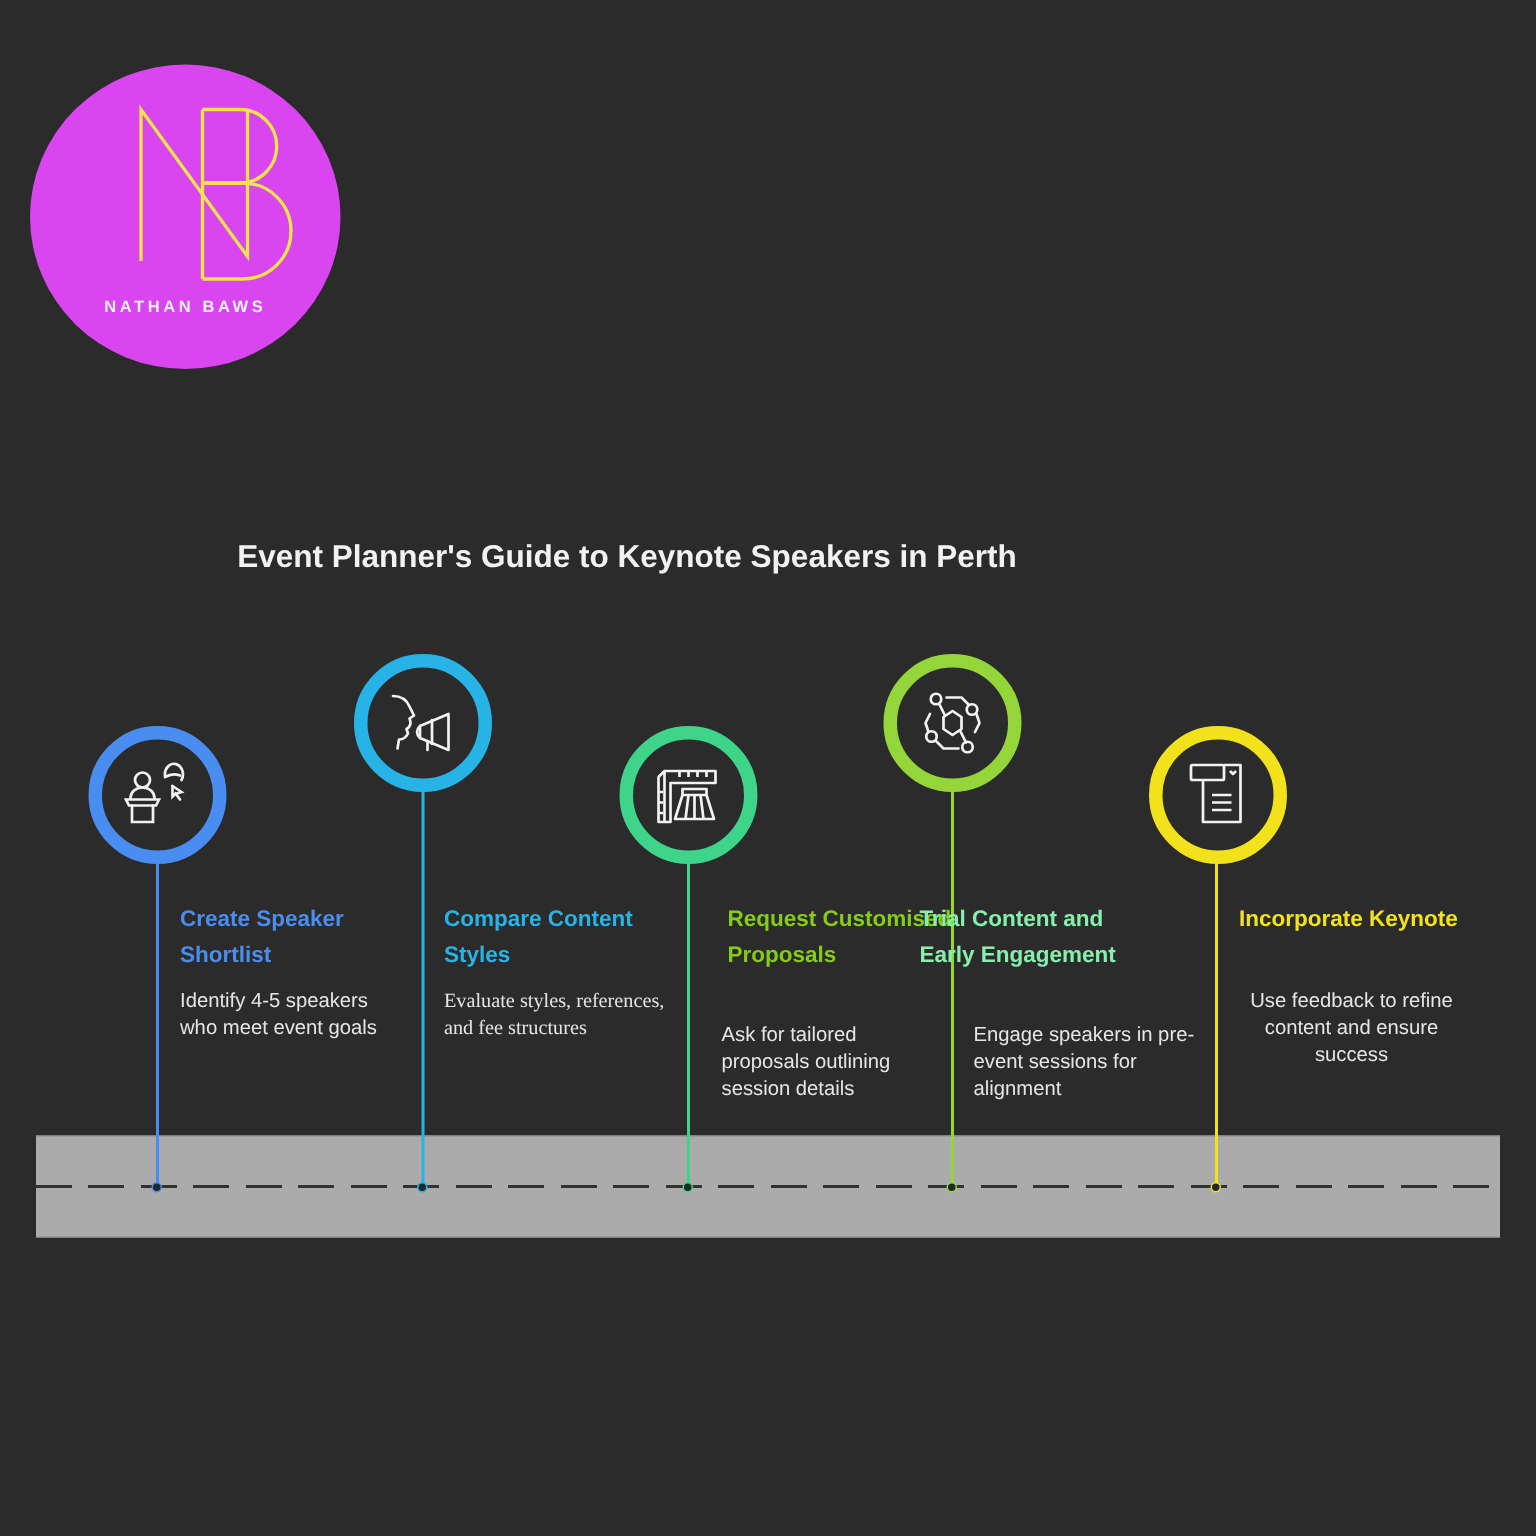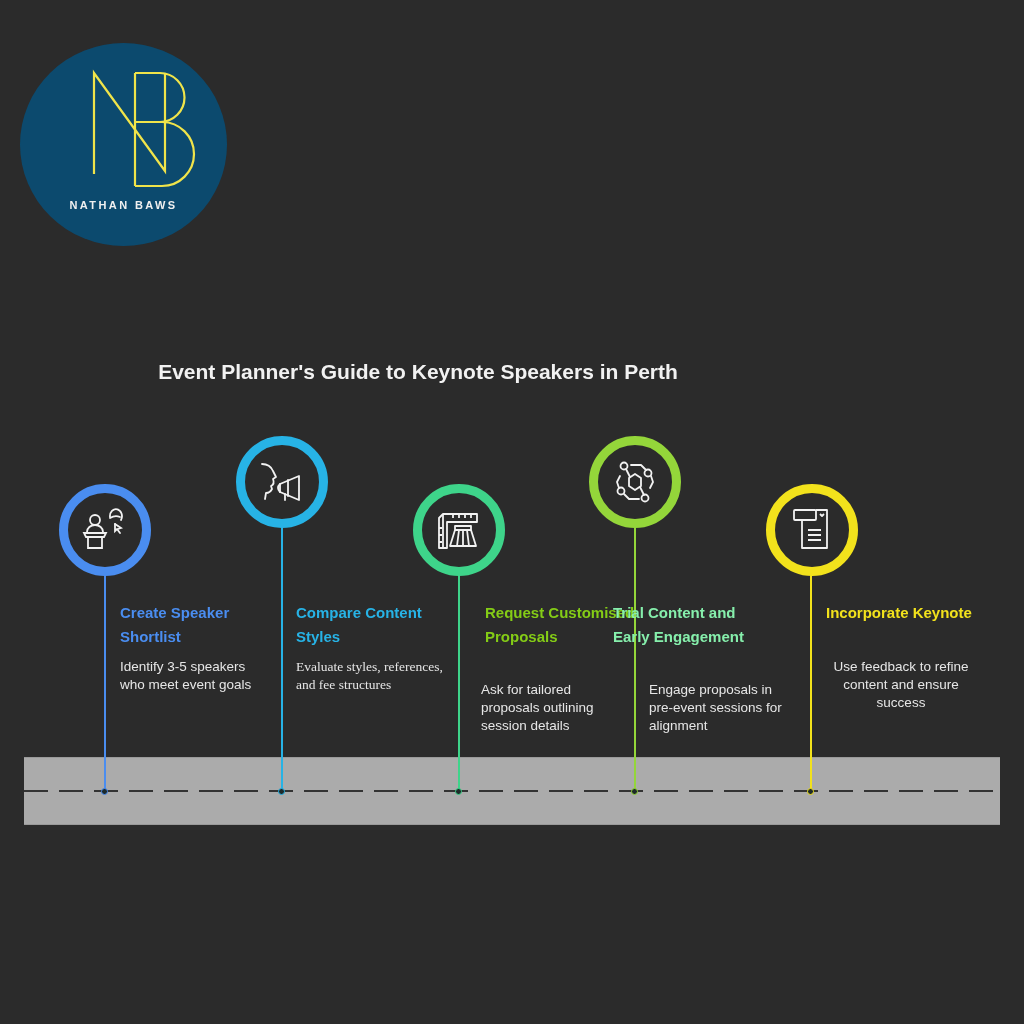--- a/index.html
+++ b/index.html
@@ -1,21 +1,21 @@
 <!DOCTYPE html>
 <html><head>
 <meta charset="utf-8">
 <style>
   * { margin: 0; padding: 0; box-sizing: border-box; }
   html, body { width: 1024px; height: 1024px; background: #2b2b2b; overflow: hidden; }
   body { position: relative; font-family: "Liberation Sans", "DejaVu Sans", sans-serif; }
 
   .logo {
     position: absolute; left: 20px; top: 43px; width: 207px; height: 203px;
-    border-radius: 50%; background: #0c4a6e;
+    border-radius: 50%; background: #d946ef;
   }
   .logo svg { position: absolute; left: 0; top: 0; }
   .logo-text {
     position: absolute; left: 0; width: 100%; top: 156px; text-align: center;
     color: #f0f0f0; font-size: 11px; font-weight: 700; letter-spacing: 2.4px;
   }
 
   .title {
     position: absolute; left: 0; width: 836px; top: 360px; text-align: center;
     color: #f2f2f2; font-size: 21px; font-weight: 700;
@@ -82,21 +82,21 @@
         <path d="M5,29 H27 L25,33 H7 Z"></path>
         <path d="M9,33 V44 H23 V33"></path>
         <path d="M31,13 a6,7 0 1 1 11,3"></path>
         <path d="M31,14 Q36,11 41,13"></path>
         <path d="M36,20 L36,27 L38,25 L41,29"></path>
         <path d="M36,20 L42,24 L39,25"></path>
       </g>
     </svg>
   </div>
   <div class="step-title" style="left:120px;top:601px;color:#4a8df0;">Create Speaker Shortlist</div>
-  <div class="step-desc" style="left:120px;top:658px;">Identify 3-5 speakers who meet event goals</div>
+  <div class="step-desc" style="left:120px;top:658px;">Identify 4-5 speakers who meet event goals</div>
 </div>
 
 <div class="step">
   <div class="stem" style="left:281px;top:524px;height:268px;background:#27b3e6;"></div>
   <div class="dot" style="left:278px;top:788px;border-color:#27b3e6;"></div>
   <div class="ring" style="left:236px;top:436px;border-color:#27b3e6;">
     <svg width="52" height="52" viewBox="0 0 52 52">
       <g fill="none" stroke="#f2f2f2" stroke-width="1.8" stroke-linecap="round" stroke-linejoin="round">
         <path d="M6,8 Q14,8 17,15 L20,21 L17,23 Q19,28 15,30 L16,33 Q14,37 10,37 L9,43"></path>
         <path d="M24,28 L43,20 V44 L24,36 Z"></path>
@@ -144,21 +144,21 @@
         <path d="M17,13 L21,21"></path>
         <path d="M31,31 L35,39"></path>
         <path d="M22,9 H32 L37,14"></path>
         <path d="M30,43 H20 L15,38"></path>
         <path d="M42,20 L44,26 L41,32"></path>
         <path d="M10,32 L8,26 L11,20"></path>
       </g>
     </svg>
   </div>
   <div class="step-title" style="left:613px;top:601px;color:#86efac;">Trial Content and Early Engagement</div>
-  <div class="step-desc" style="left:649px;top:681px;">Engage proposals in pre-event sessions for alignment</div>
+  <div class="step-desc" style="left:649px;top:681px;">Engage speakers in pre-event sessions for alignment</div>
 </div>
 
 <div class="step">
   <div class="stem" style="left:810px;top:572px;height:220px;background:#f2e21c;"></div>
   <div class="dot" style="left:807px;top:788px;border-color:#f2e21c;"></div>
   <div class="ring" style="left:766px;top:484px;border-color:#f2e21c;">
     <svg width="52" height="52" viewBox="0 0 52 52">
       <g fill="none" stroke="#f2f2f2" stroke-width="1.8" stroke-linejoin="round">
         <rect x="8" y="6" width="22" height="10" rx="1"></rect>
         <path d="M30,6 H41 V44 H16 V16"></path>

